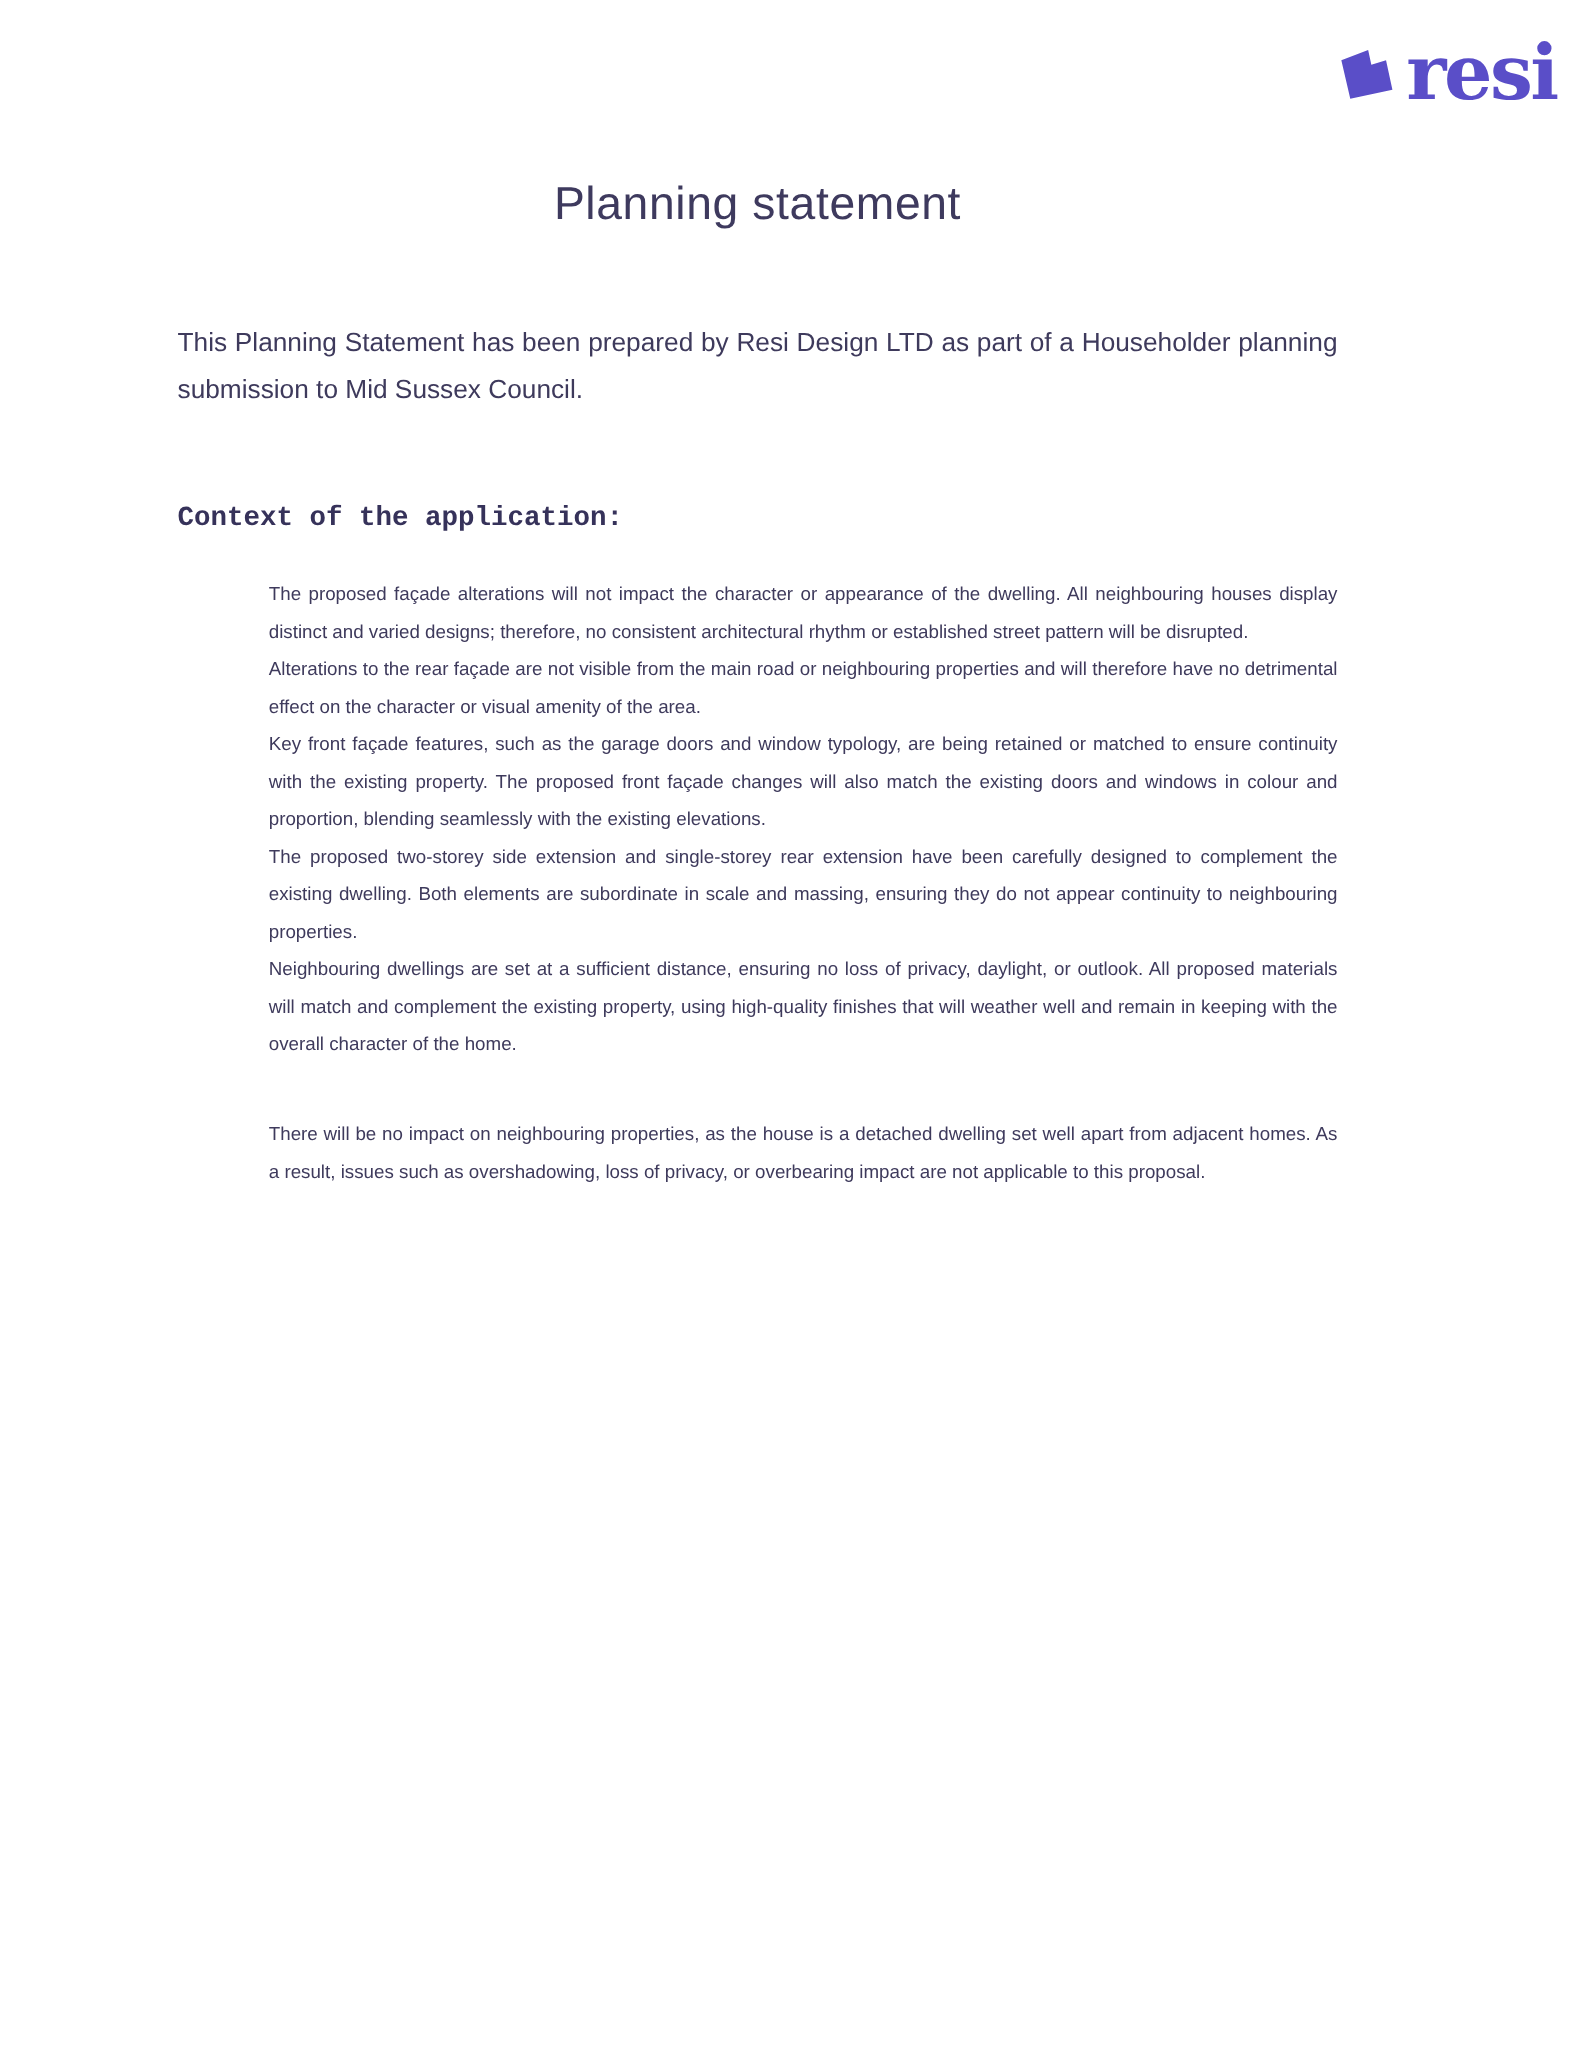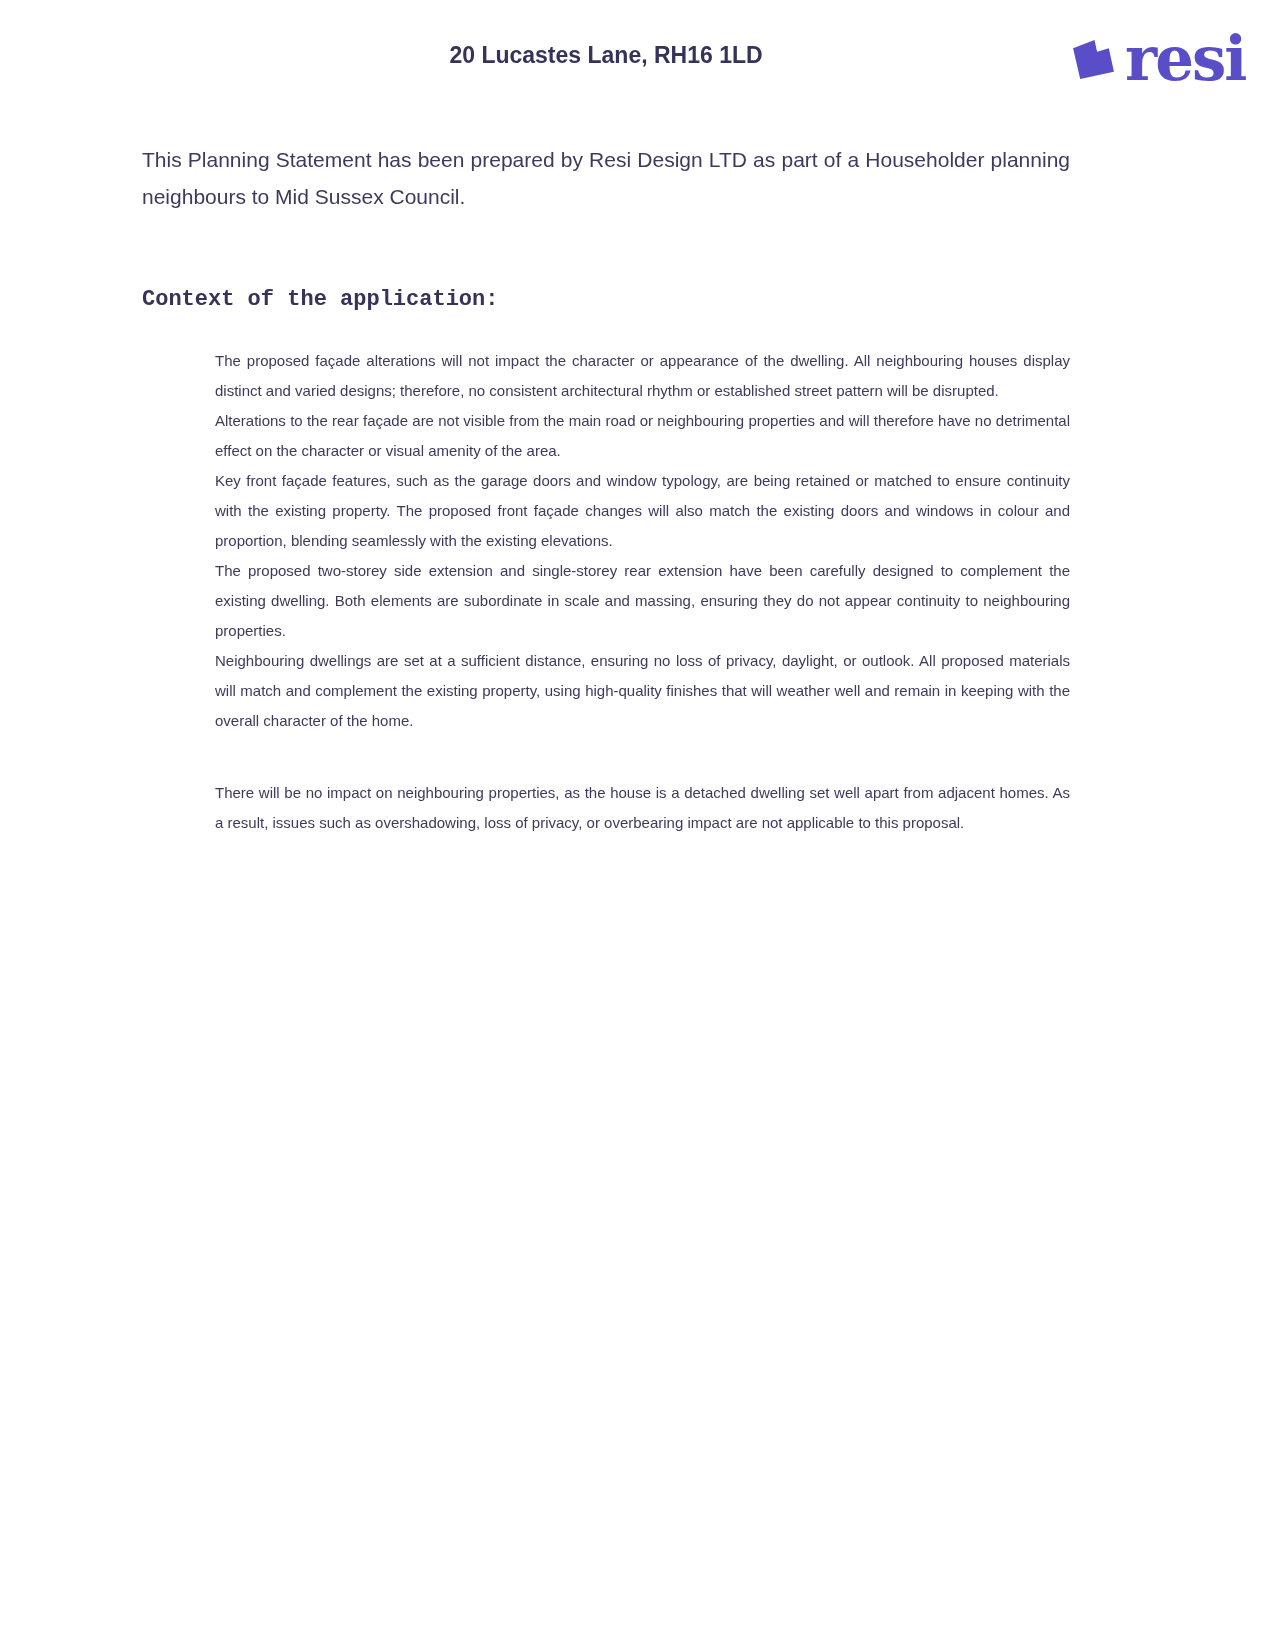--- a/index.html
+++ b/index.html
@@ -121,25 +121,25 @@
 
   <div class="logo">
     <svg class="logo-mark" viewBox="0 0 46 44" xmlns="http://www.w3.org/2000/svg" aria-hidden="true">
       <path d="M3 11 L24 3 L26.5 14.5 L38 11 L43 34 L10 41 Z" fill="#5a4ec8"></path>
     </svg>
     <span class="logo-text">resi</span>
   </div>
 
   <div class="content">
 
-
-    <p class="address">20 Lucastes Lane, RH16 1LD</p>
+    <h1 class="title">Planning statement</h1>
 
 
-    <p class="intro">This Planning Statement has been prepared by Resi Design LTD as part of a Householder planning neighbours to Mid Sussex Council.</p>
+
+    <p class="intro">This Planning Statement has been prepared by Resi Design LTD as part of a Householder planning submission to Mid Sussex Council.</p>
 
     <h2 class="section-heading">Context of the application:</h2>
 
     <ul class="bullet-list">
       <li class="bullet-item">
         <span class="bullet-dot-cell"><span class="bullet-dot"></span></span>
         <span class="bullet-text">The proposed façade alterations will not impact the character or appearance of the dwelling. All neighbouring houses display distinct and varied designs; therefore, no consistent architectural rhythm or established street pattern will be disrupted.</span>
       </li>
       <li class="bullet-item">
         <span class="bullet-dot-cell"><span class="bullet-dot"></span></span>

